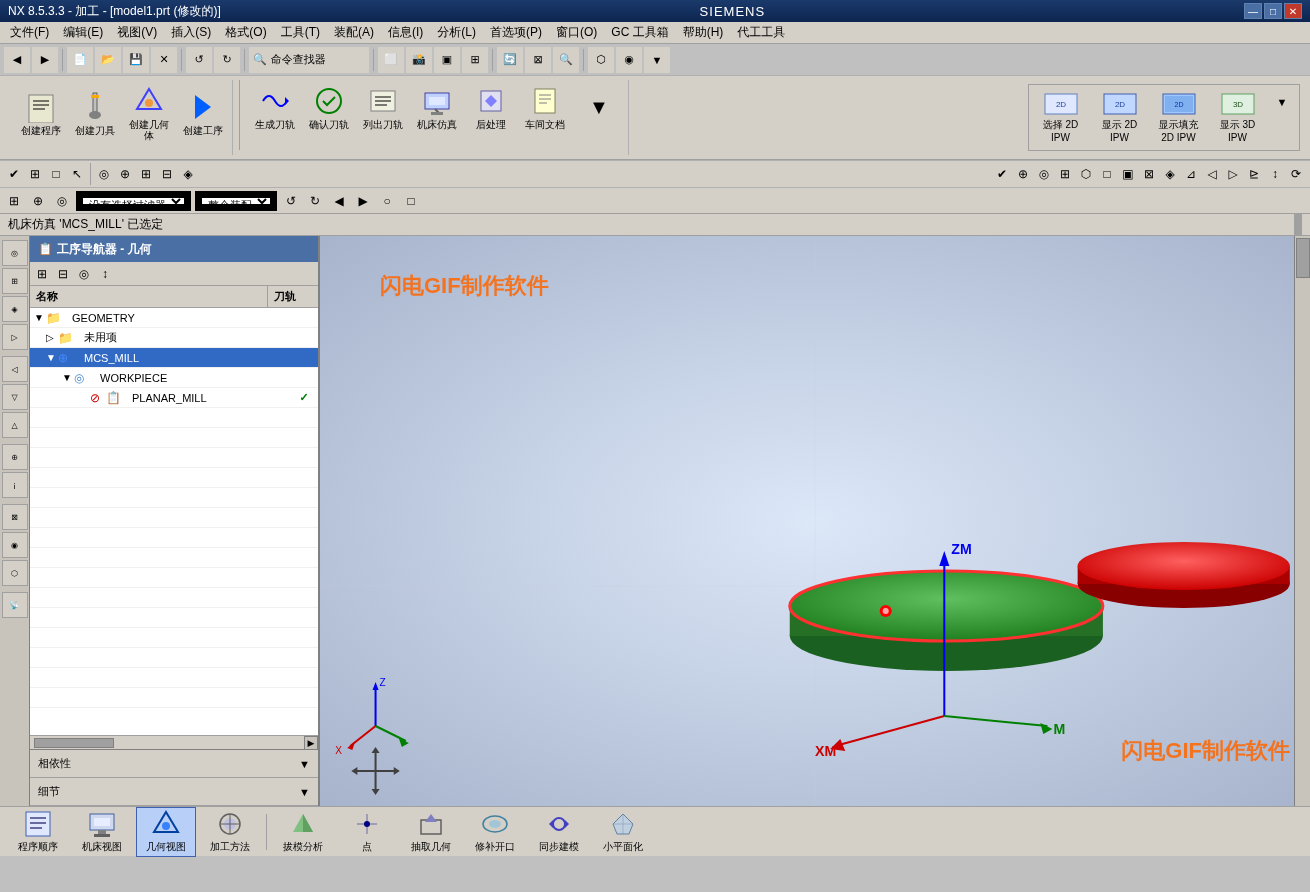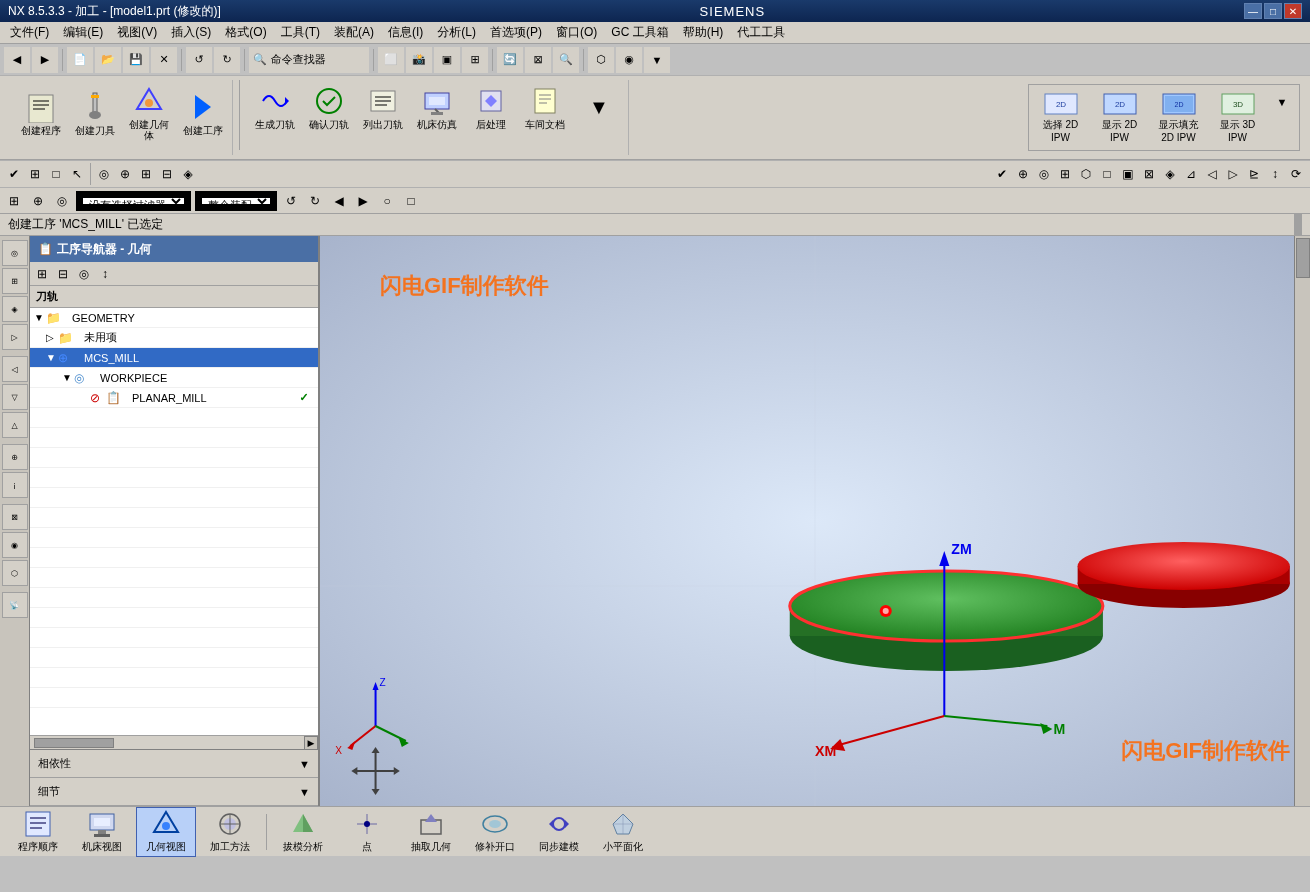--- a/index.html
+++ b/index.html
@@ -542,21 +542,21 @@
   </select>
   <div class="sm-icon">↺</div>
   <div class="sm-icon">↻</div>
   <div class="sm-icon">◀</div>
   <div class="sm-icon">▶</div>
   <div class="sm-icon">○</div>
   <div class="sm-icon">□</div>
 </div>
 
 <div id="status-bar">
-  <span>创建工序 'MCS_MILL' 已选定</span>
+  <span>机床仿真 'MCS_MILL' 已选定</span>
   <div style="margin-left: auto; width: 8px; background: #a0a0a0; height: 100%;"></div>
 </div>
 
 <div id="main-area" style="display:flex; height: 570px;">
 
   <div style="width:30px; background:#c8c4bc; border-right:1px solid #808080; display:flex; flex-direction:column; align-items:center; padding:4px 0; gap:2px;">
     <div class="edge-btn" style="font-size:8px;">◎</div>
     <div class="edge-btn" style="font-size:8px;">⊞</div>
     <div class="edge-btn" style="font-size:8px;">◈</div>
     <div class="edge-btn" style="font-size:8px;">▷</div>
@@ -578,20 +578,21 @@
     </div>
 
     <div id="panel-toolbar">
       <div class="sm-icon">⊞</div>
       <div class="sm-icon">⊟</div>
       <div class="sm-icon">◎</div>
       <div class="sm-icon">↕</div>
     </div>
 
     <div id="tree-header">
+      <div class="tree-col-name">名称</div>
       <div class="tree-col-tool">刀轨</div>
     </div>
 
     <div id="tree-content">
 
       <div class="tree-item">
         <span class="expand-icon">▼</span>
         <span class="item-icon">📁</span>
         <span class="item-name">GEOMETRY</span>
       </div>

